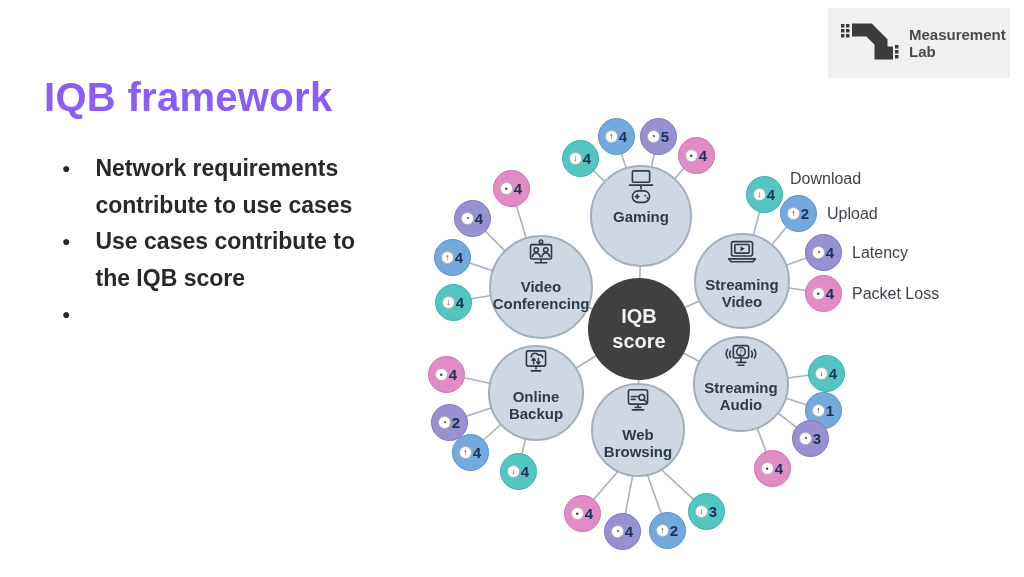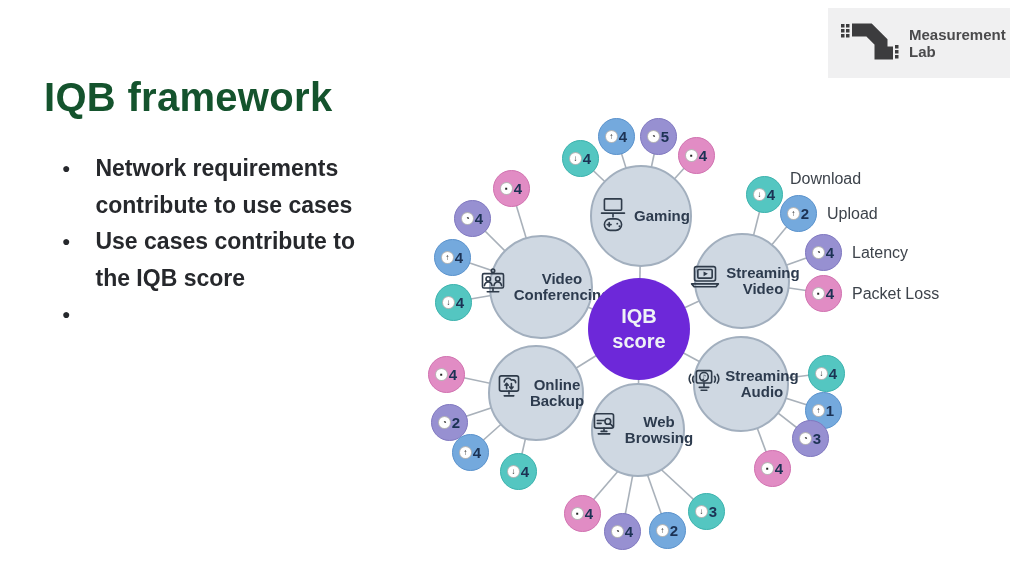--- a/index.html
+++ b/index.html
@@ -1,34 +1,34 @@
 <!DOCTYPE html>
 <html><head>
 <meta charset="utf-8">
 <style>
   html,body{margin:0;padding:0;background:#ffffff;}
   .slide{position:relative;width:1024px;height:577px;background:#ffffff;overflow:hidden;
          font-family:"Liberation Sans",sans-serif;}
   .title{position:absolute;left:44px;top:48px;font-size:40px;font-weight:bold;
-         color:#14532d;letter-spacing:.3px;}
+         color:#8b5cf6;letter-spacing:.3px;}
   .bullets{position:absolute;left:62px;top:150px;margin:0;padding:0;list-style:none;}
   .bullets li{display:flex;gap:25px;font-size:23px;line-height:36.5px;color:#26282c;}
   .bullets .dot{font-size:14px;line-height:37px;flex:0 0 auto;}
   .bullets .btxt{width:276px;font-weight:bold;}
   .logo-box{position:absolute;left:828px;top:8px;width:182px;height:70px;background:#f0f0f1;
             display:flex;align-items:center;gap:7px;padding:16px 8px;box-sizing:border-box;}
   .logo-text{font-size:15px;font-weight:bold;color:#4a4a4c;line-height:1.15;}
   #stage{position:absolute;inset:0;}
   #edges{position:absolute;left:0;top:0;}
   .node{position:absolute;border-radius:50%;background:#cfd8e2;border:2px solid #a2afbe;
-        display:flex;align-items:center;justify-content:center;
+        display:flex;flex-direction:column;align-items:center;justify-content:flex-start;
         box-sizing:border-box;text-align:center;}
   .node-icon svg{width:42px;height:42px;display:block;}
   .node-label{font-weight:bold;color:#2d3b4e;font-size:15px;line-height:1.1;}
-  .center-node{position:absolute;border-radius:50%;background:#6d28d9;display:flex;
+  .center-node{position:absolute;border-radius:50%;background:#404040;display:flex;
         flex-direction:column;align-items:center;justify-content:center;
         color:#eef2f6;font-weight:bold;font-size:20px;line-height:1.25;}
   .sat{position:absolute;width:37px;height:37px;border-radius:50%;display:flex;
        align-items:center;justify-content:center;gap:1px;box-sizing:border-box;}
   .sat .mini{width:13px;height:13px;border-radius:50%;background:#ffffff;display:flex;
        align-items:center;justify-content:center;font-size:8px;color:#222;
        border:1px solid rgba(0,0,0,.28);box-sizing:border-box;}
   .sat .val{font-size:15px;font-weight:bold;color:#1c3254;}
   .metric-label{position:absolute;font-size:16px;color:#3d434b;white-space:nowrap;}
 </style>

